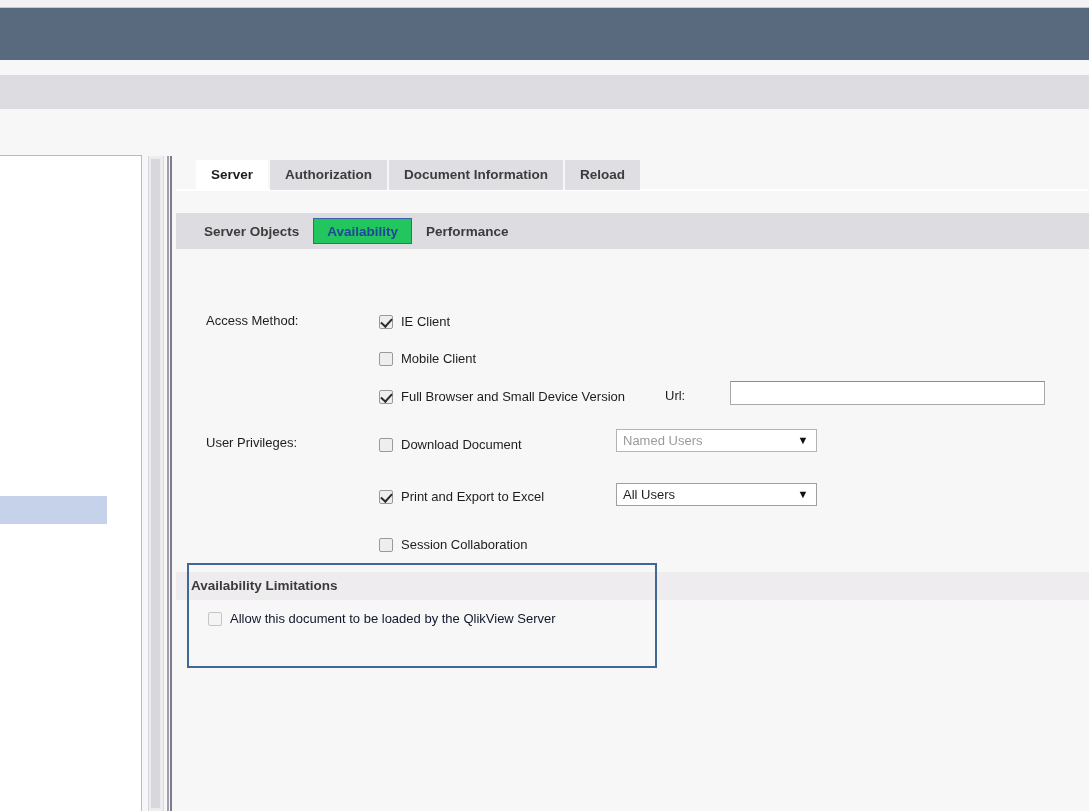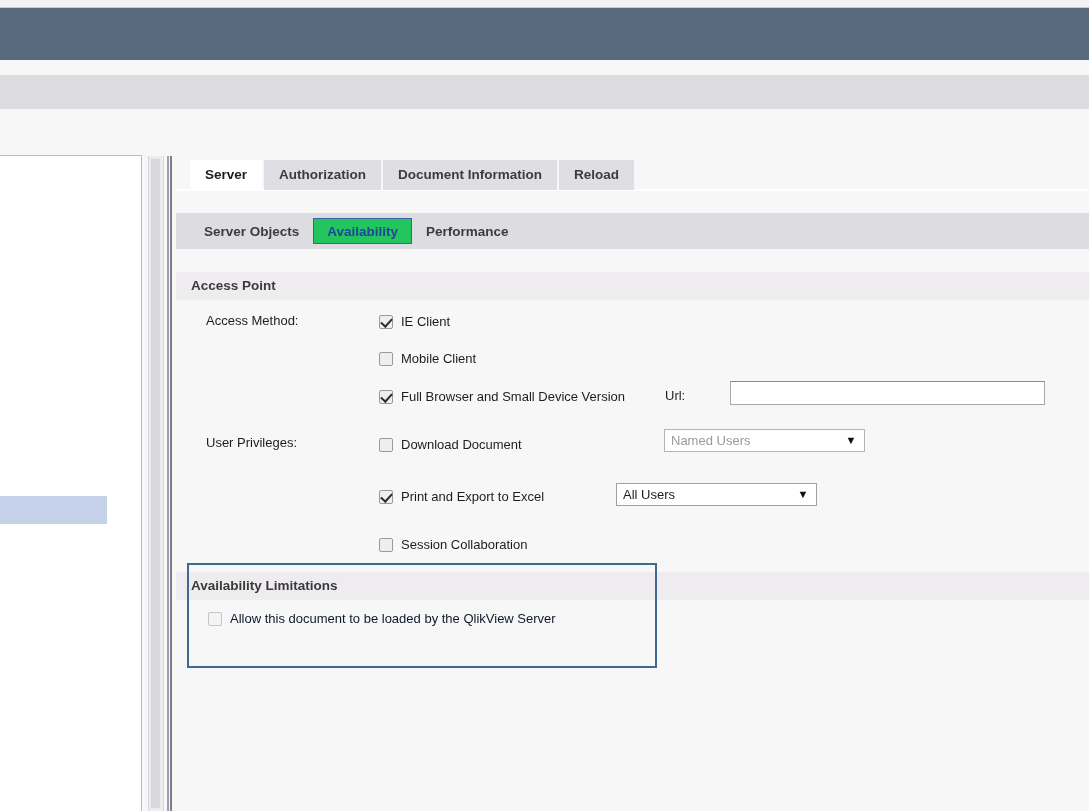--- a/index.html
+++ b/index.html
@@ -103,21 +103,21 @@
   #right-panel {
     position: absolute;
     left: 176px; top: 109px;
     width: 913px; height: 702px;
     background: #f7f7f8;
   }
 
   
   #main-tabs {
     position: absolute;
-    left: 14px; top: 49px;
+    left: 20px; top: 49px;
     height: 32px;
     display: flex;
     align-items: flex-end;
   }
   .main-tab {
     height: 30px;
     line-height: 30px;
     padding: 0 15px;
     font-size: 13.5px;
     font-weight: bold;
@@ -296,21 +296,21 @@
   .fake-select.disabled .sel-text {
     color: #9a9a9a;
   }
   .fake-select .sel-arrow {
     width: 26px;
     text-align: center;
     font-size: 11px;
     color: #111111;
     line-height: 1;
   }
-  #select-download-doc { left: 440px; top: 320px; margin-left: 48px; }
+  #select-download-doc { left: 440px; top: 320px; }
   #select-print-export { left: 440px; top: 374px; }
 
   
   #availability-limitations-box {
     position: absolute;
     left: 11px; top: 454px;
     width: 470px; height: 105px;
     border: 2px solid #3f6895;
     box-sizing: border-box;
     background: transparent;
@@ -345,21 +345,20 @@
     <div class="main-tab">Reload</div>
   </div>
 
   <div id="sub-tabs-band"></div>
   <div id="sub-tabs">
     <div class="sub-tab">Server Objects</div>
     <div class="sub-tab active">Availability</div>
     <div class="sub-tab">Performance</div>
   </div>
 
-  <div class="section-header" id="access-point-header">Access Point</div>
 
   <div class="field-label" id="access-method-label">Access Method:</div>
 
   <div class="checkbox-row" id="cb-ie-client">
     <span class="cbx checked"></span>
     <span class="cbx-label">IE Client</span>
   </div>
 
   <div class="checkbox-row" id="cb-mobile-client">
     <span class="cbx"></span>

